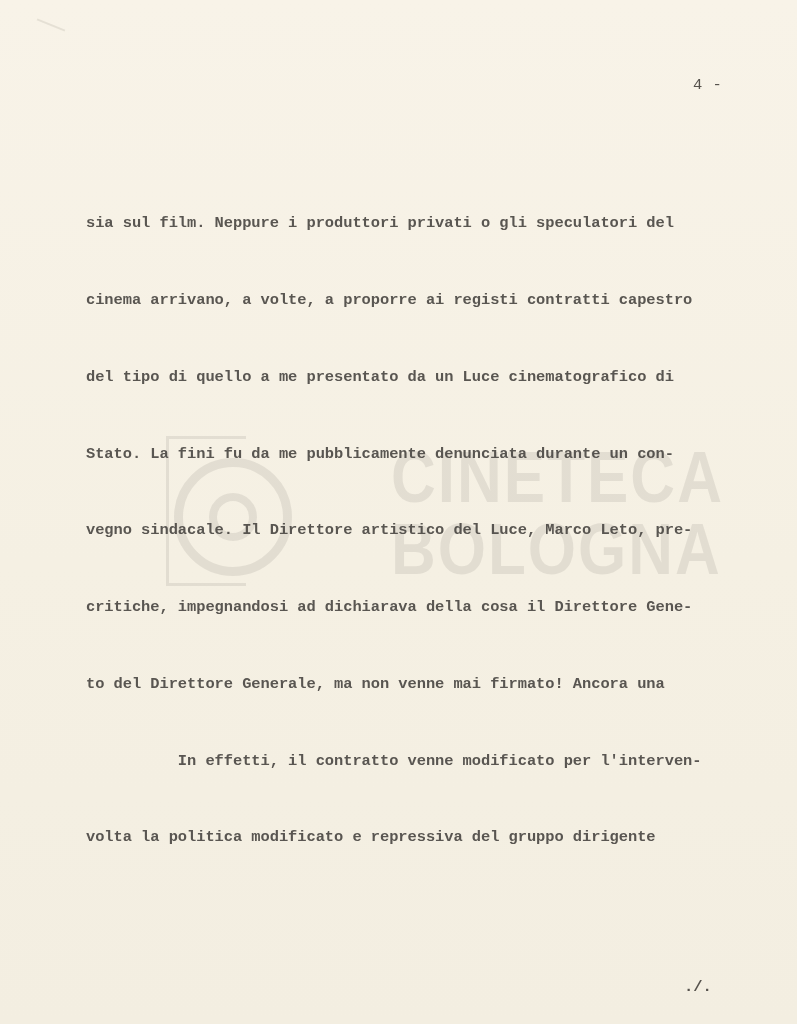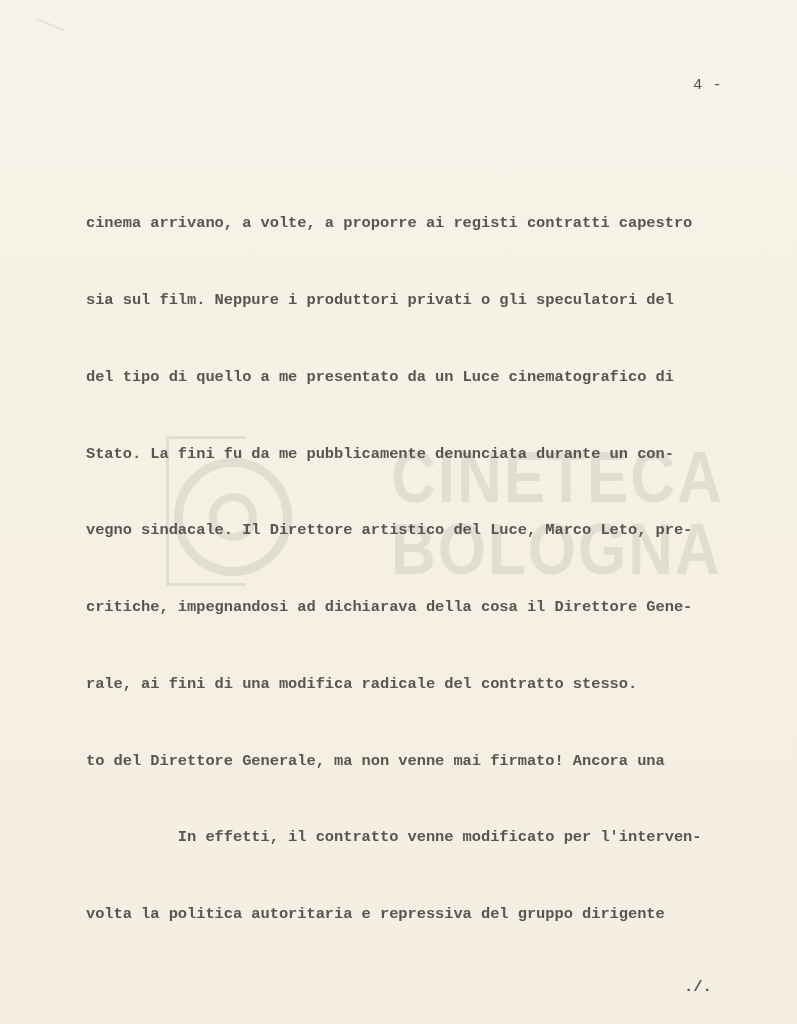--- a/index.html
+++ b/index.html
@@ -121,30 +121,29 @@
   <div class="watermark">
     <div class="wm-frame"></div>
     <div class="wm-logo"></div>
     <div class="wm-text wm-line-1">CINETECA</div>
     <div class="wm-text wm-line-2">BOLOGNA</div>
   </div>
 
   <div class="page-number">4 -</div>
 
   <div class="body-text">
+    <span class="line">sia sul film. Neppure i produttori privati o gli speculatori del</span>
     <span class="line">cinema arrivano, a volte, a proporre ai registi contratti capestro</span>
-    <span class="line">sia sul film. Neppure i produttori privati o gli speculatori del</span>
     <span class="line">del tipo di quello a me presentato da un Luce cinematografico di</span>
     <span class="line">Stato. La fini fu da me pubblicamente denunciata durante un con-</span>
     <span class="line">vegno sindacale. Il Direttore artistico del Luce, Marco Leto, pre-</span>
     <span class="line">critiche, impegnandosi ad dichiarava della cosa il Direttore Gene-</span>
-    <span class="line">rale, ai fini di una modifica radicale del contratto stesso.</span>
     <span class="line">to del Direttore Generale, ma non venne mai firmato! Ancora una</span>
     <span class="line">          In effetti, il contratto venne modificato per l'interven-</span>
-    <span class="line">volta la politica autoritaria e repressiva del gruppo dirigente</span>
+    <span class="line">volta la politica modificato e repressiva del gruppo dirigente</span>
     
     
     
     
     
     
     
     
     
     

